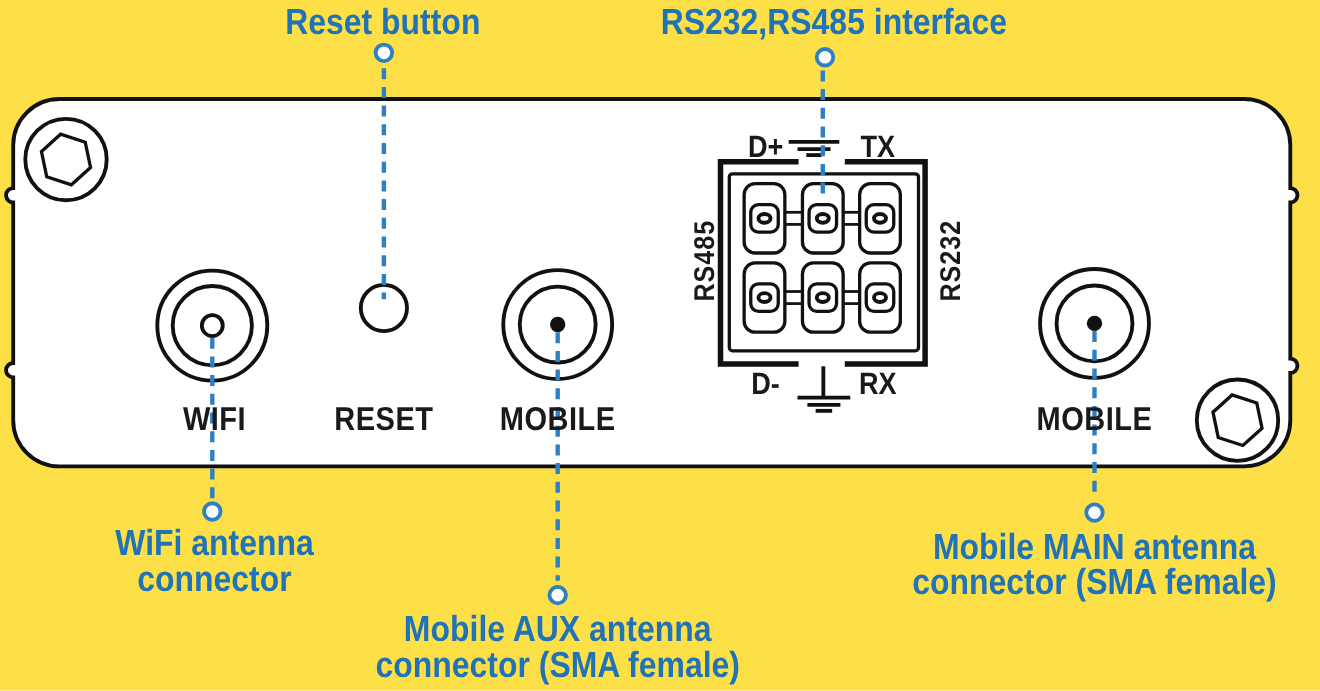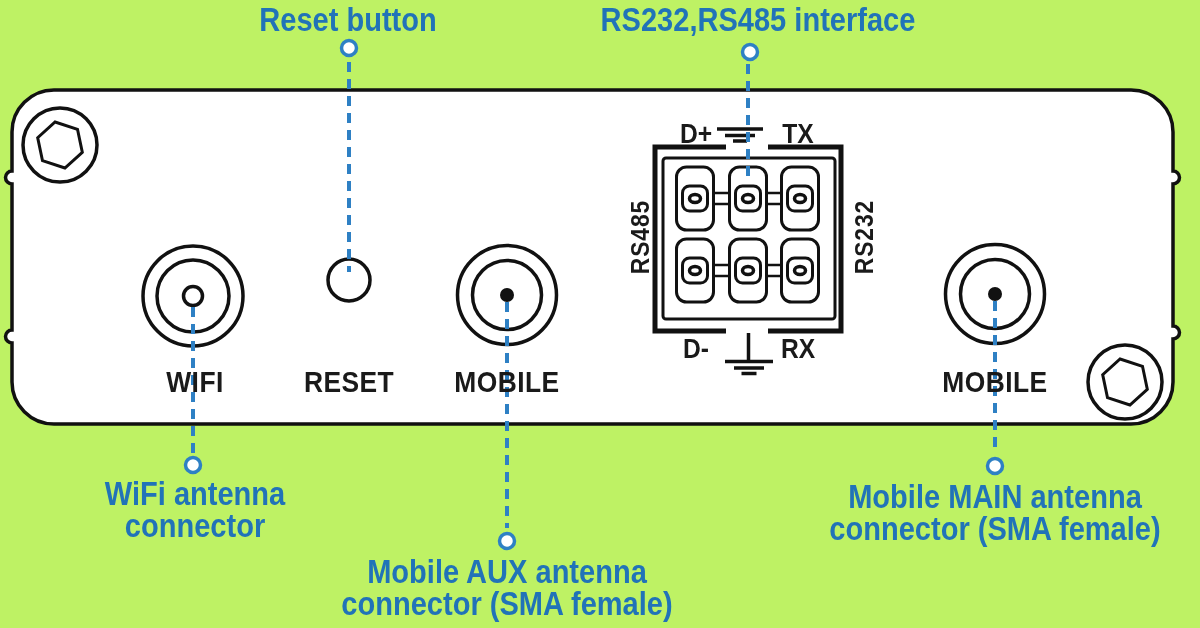--- a/index.html
+++ b/index.html
@@ -1,17 +1,17 @@
 <!DOCTYPE html>
 <html><head>
 <meta charset="utf-8">
 <style>
   html,body{margin:0;padding:0;background:#ffffff;}
   .stage{position:relative;width:1200px;height:628px;overflow:hidden;
-         font-family:"Liberation Sans",sans-serif;background:#bef264;}
+         font-family:"Liberation Sans",sans-serif;background:#fde047;}
   .stage svg{position:absolute;left:0;top:0;}
   .lbl{position:absolute;font-weight:700;white-space:nowrap;line-height:1;}
   .cx{transform:translateX(-50%) scaleX(0.88);}
   .blue{color:#2173b8;font-size:33px;text-align:center;}
   .blue2{color:#2173b8;font-size:33px;text-align:center;line-height:32px;}
   .port{color:#1a1a1a;font-size:30px;letter-spacing:0.5px;}
   .pin{color:#1a1a1a;font-size:28px;}
   .rot{color:#1a1a1a;font-size:26px;letter-spacing:1px;
        transform:translate(-50%,-50%) rotate(-90deg) scaleX(0.88);}
 </style>

